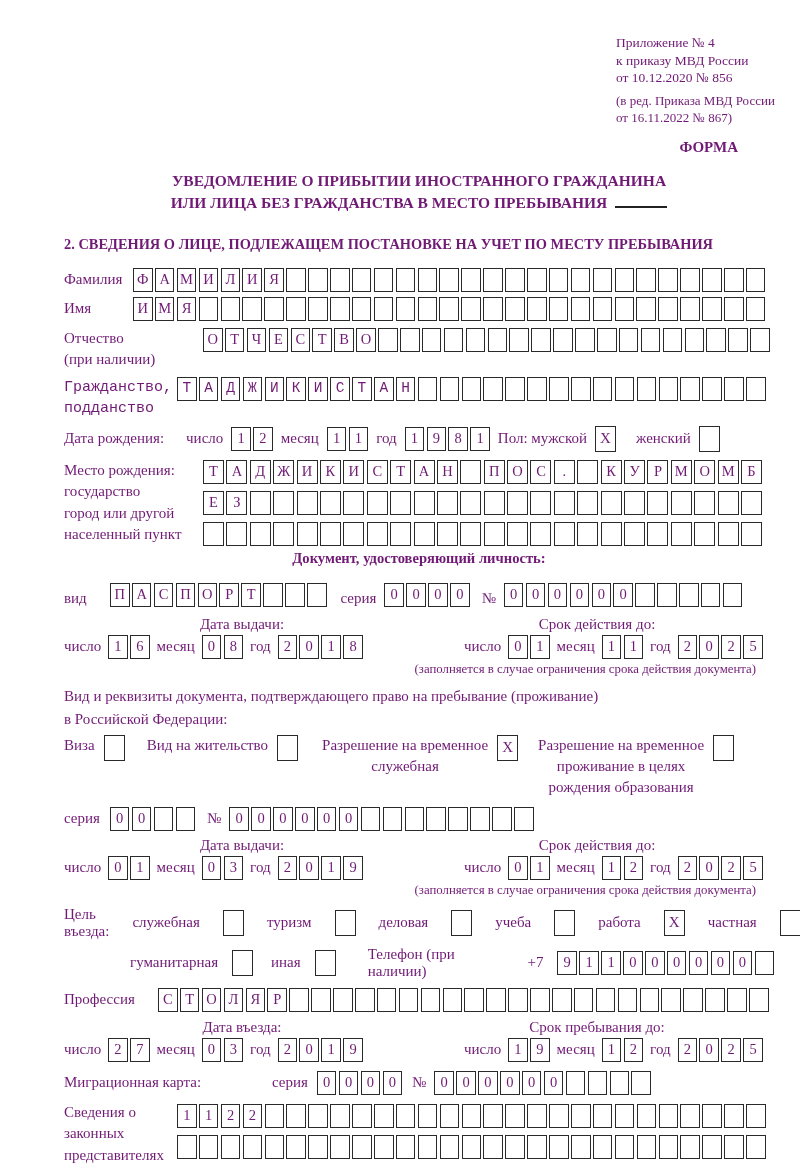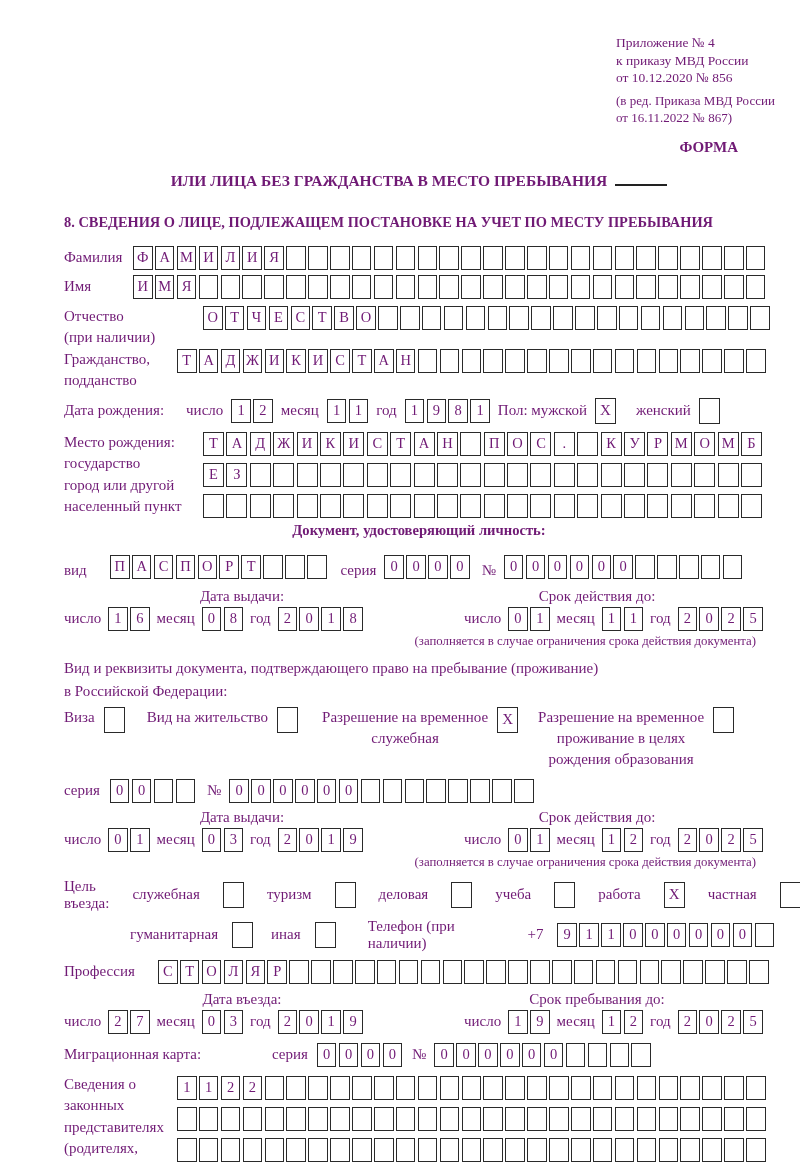--- a/index.html
+++ b/index.html
@@ -41,23 +41,24 @@
     <div>к приказу МВД России</div>
     <div>от 10.12.2020 № 856</div>
     <div class="note">
       <div>(в ред. Приказа МВД России</div>
       <div>от 16.11.2022 № 867)</div>
     </div>
   </div>
   <div class="forma">ФОРМА</div>
 
   <div class="title">
+    <div>УВЕДОМЛЕНИЕ О ПРИБЫТИИ ИНОСТРАННОГО ГРАЖДАНИНА</div>
     <div><span>ИЛИ ЛИЦА БЕЗ ГРАЖДАНСТВА В МЕСТО ПРЕБЫВАНИЯ</span><span class="t-underline"></span></div>
   </div>
-  <div class="sec1">8. СВЕДЕНИЯ О ЛИЦЕ, ПОДЛЕЖАЩЕМ ПОСТАНОВКЕ НА УЧЕТ ПО МЕСТУ ПРЕБЫВАНИЯ</div>
+  <div class="sec1">2. СВЕДЕНИЯ О ЛИЦЕ, ПОДЛЕЖАЩЕМ ПОСТАНОВКЕ НА УЧЕТ ПО МЕСТУ ПРЕБЫВАНИЯ</div>
 
   <div class="row" style="margin-top:15px;">
     <span class="lbl" style="width:69px;">Фамилия</span>
     <span class="boxes">
         <span class="cell">Ф</span>
         <span class="cell">А</span>
         <span class="cell">М</span>
         <span class="cell">И</span>
         <span class="cell">Л</span>
         <span class="cell">И</span>
@@ -150,21 +151,21 @@
         <span class="cell"></span>
         <span class="cell"></span>
         <span class="cell"></span>
         <span class="cell"></span>
         <span class="cell"></span>
         <span class="cell"></span>
         <span class="cell"></span>
       </span>
   </div>
 
-  <div class="rowt" style="margin-top:0;">
+  <div class="rowt" style="margin-top:6px;font-family:Liberation Mono, monospace;">
     <span class="lbls" style="width:113px;">
       <div>Гражданство,</div>
       <div>подданство</div>
     </span>
     <span class="boxes">
         <span class="cell">Т</span>
         <span class="cell">А</span>
         <span class="cell">Д</span>
         <span class="cell">Ж</span>
         <span class="cell">И</span>

